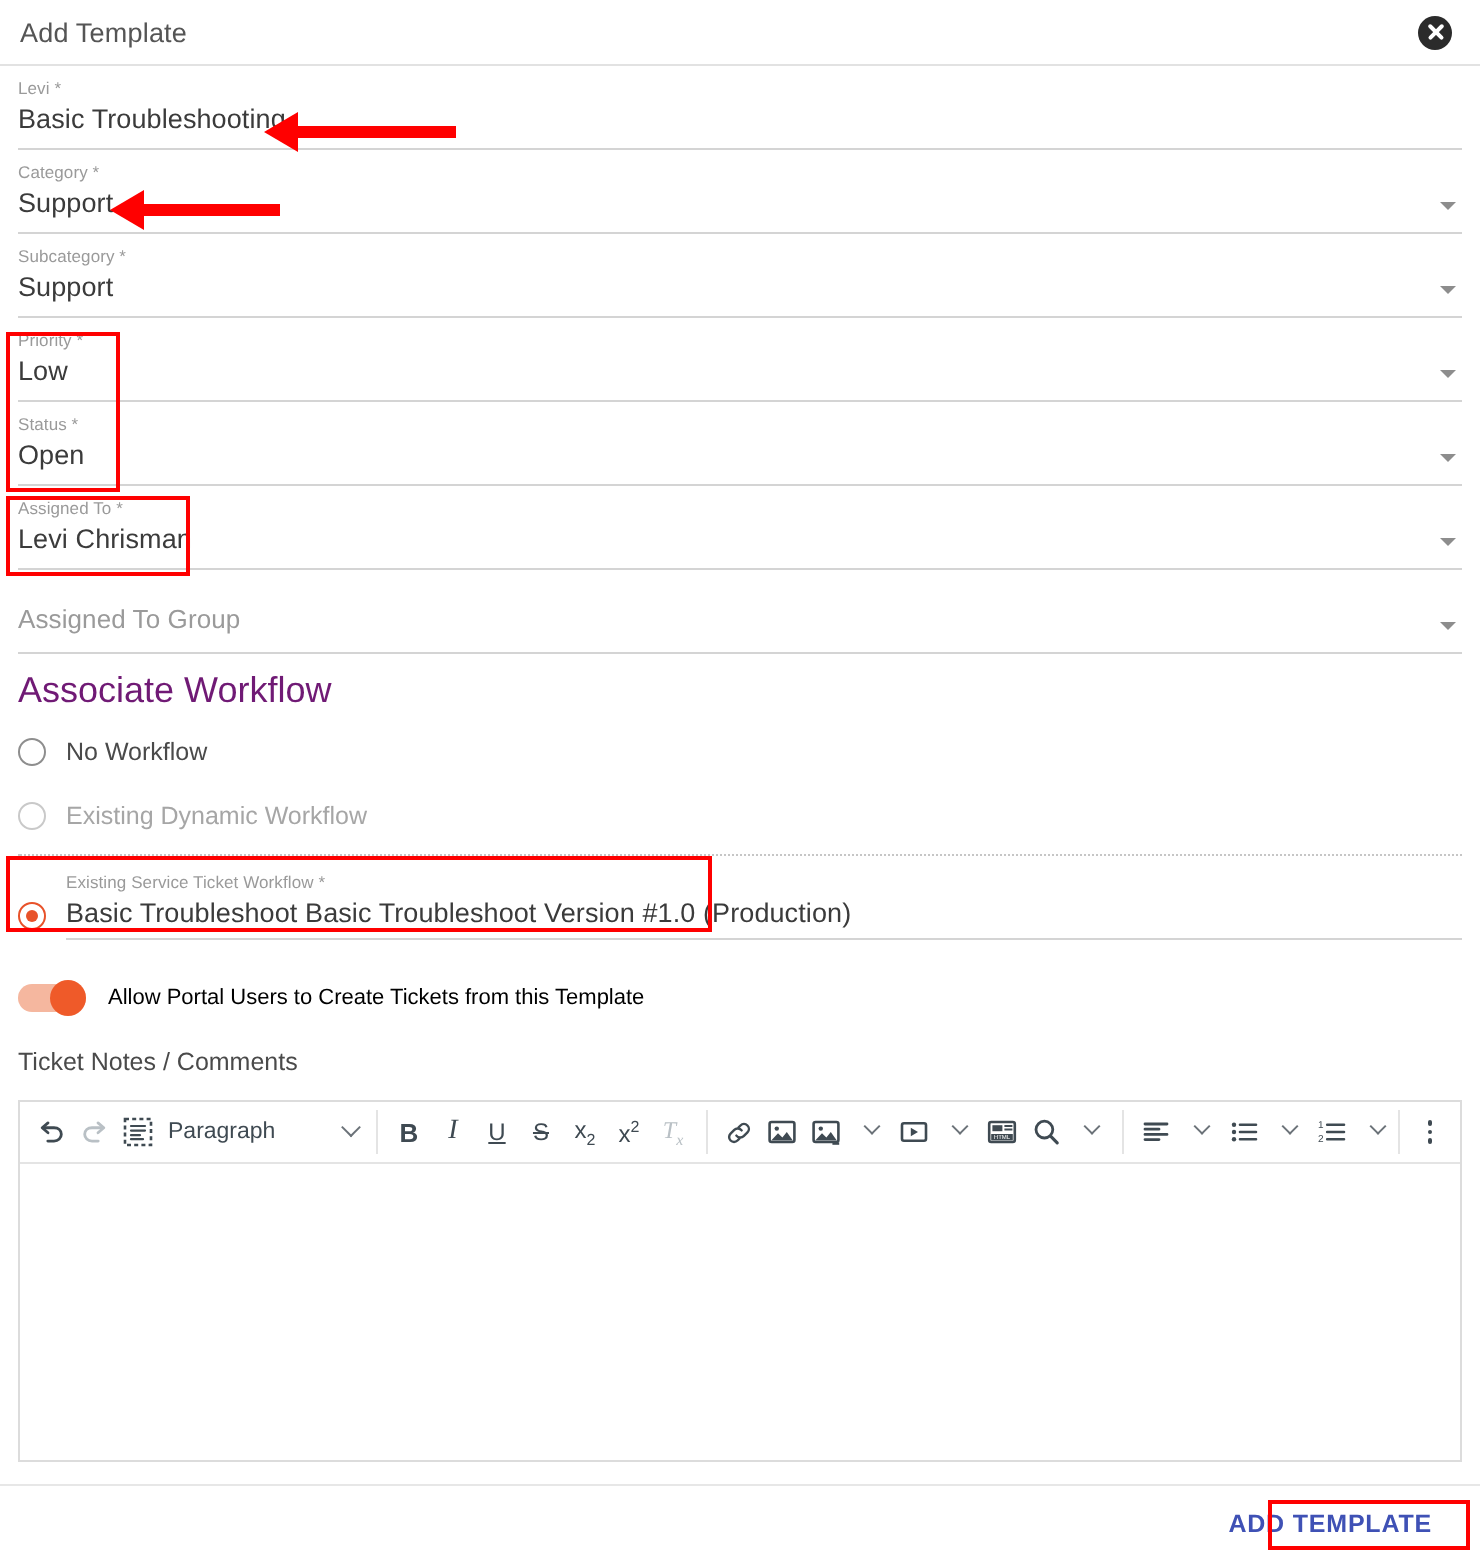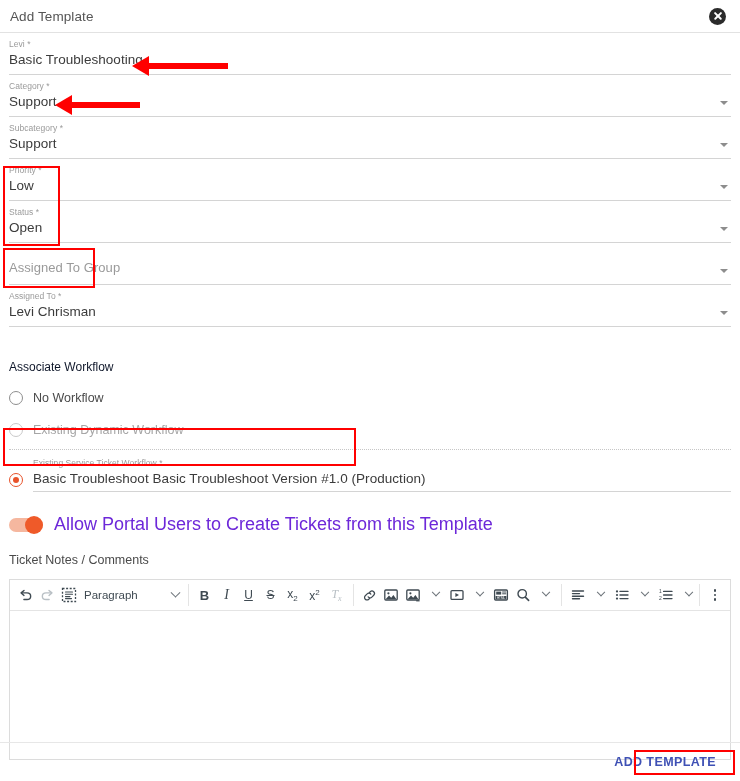--- a/index.html
+++ b/index.html
@@ -59,21 +59,21 @@
   .caret {
     position: absolute; right: 3px; bottom: 11px;
     width: 0; height: 0;
     border-left: 4px solid transparent;
     border-right: 4px solid transparent;
     border-top: 4.5px solid #8d8d8d;
   }
 
   
   .section-title {
-    font-size: 12px; color: #0f172a; margin: 31px 0 0 0; line-height: 18px;
+    font-size: 18px; color: #701a75; margin: 9px 0 0 0; line-height: 18px;
   }
   .radio-row {
     display: flex; align-items: center; margin-top: 12px; height: 20px;
   }
   .radio {
     width: 14px; height: 14px; border: 1.4px solid #8e8e8e;
     border-radius: 50%; flex: 0 0 auto; margin-right: 10px;
     background: #fff; position: relative;
   }
   .radio.light { border-color: #c9c9c9; }
@@ -100,21 +100,21 @@
   .toggle-row { display: flex; align-items: center; margin-top: 22px; }
   .toggle {
     width: 34px; height: 14px; border-radius: 7px;
     background: #f5b79f; position: relative; flex: 0 0 auto; margin-right: 11px;
     cursor: pointer;
   }
   .toggle .knob {
     position: absolute; right: 0; top: -2px;
     width: 18px; height: 18px; border-radius: 50%; background: #ef5a29;
   }
-  .toggle-label { font-size: 18px; color: #6d28d9; }
+  .toggle-label { font-size: 11px; color: #000000; }
 
   
   .editor-caption { font-size: 12.5px; color: #4a4a4a; margin-top: 18px; }
   .editor {
     margin-top: 12px; border: 1px solid #dcdcdc; background: #fff;
   }
   .toolbar {
     display: flex; align-items: center; height: 31px;
     border-bottom: 1px solid #e4e4e4; padding: 0 4px;
   }
@@ -204,28 +204,28 @@
     <div class="field-value">Low</div>
     <span class="caret"></span>
   </div>
 
   <div class="field">
     <div class="field-label">Status *</div>
     <div class="field-value">Open</div>
     <span class="caret"></span>
   </div>
 
+  <div class="field">
+    <div class="field-label">Assigned To *</div>
+    <div class="field-value">Levi Chrisman</div>
+    <span class="caret"></span>
+  </div>
+
   <div class="field no-label">
     <div class="field-value placeholder">Assigned To Group</div>
-    <span class="caret"></span>
-  </div>
-
-  <div class="field">
-    <div class="field-label">Assigned To *</div>
-    <div class="field-value">Levi Chrisman</div>
     <span class="caret"></span>
   </div>
 
   <div class="section-title">Associate Workflow</div>
 
   <div class="radio-row">
     <span class="radio"></span>
     <span class="radio-label">No Workflow</span>
   </div>
 

